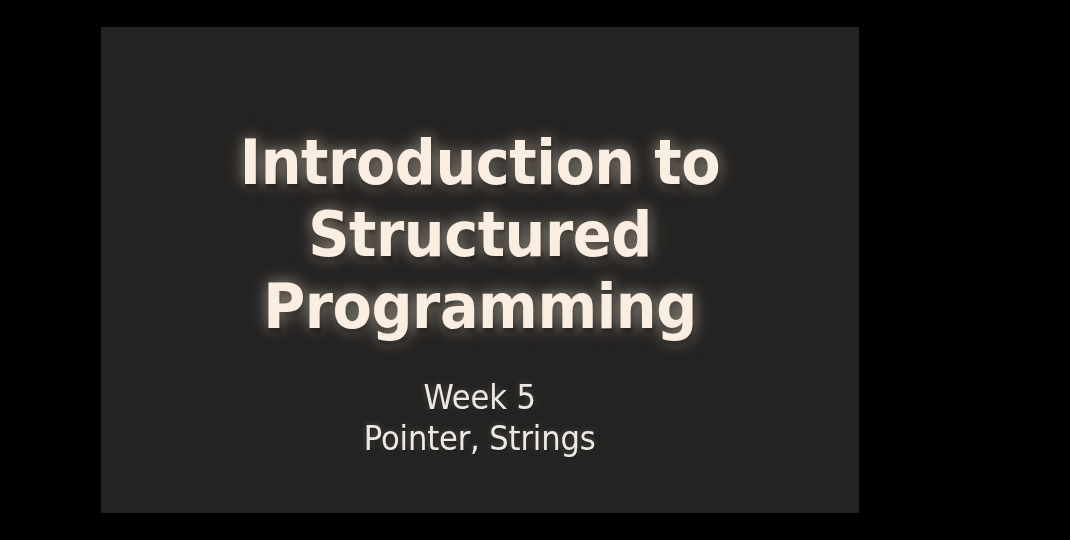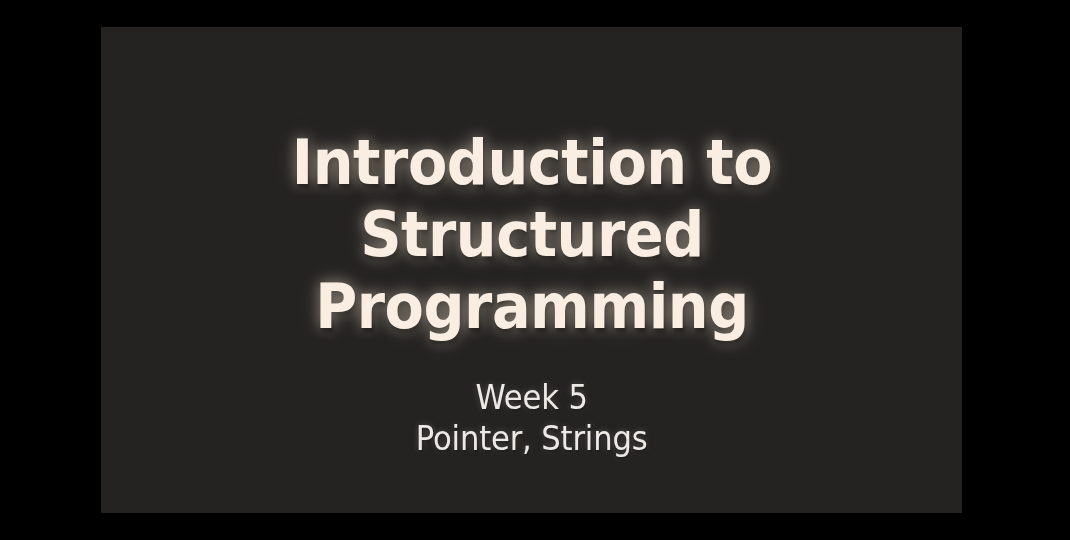--- a/index.html
+++ b/index.html
@@ -25,21 +25,21 @@
   .letterbox.top    { left: 0; top: 0;    width: 1070px; height: 27px; }
   .letterbox.bottom { left: 0; top: 513px;width: 1070px; height: 27px; }
   .letterbox.left   { left: 0; top: 0;    width: 101px;  height: 540px; }
   .letterbox.right  { left: 966px; top: 0;width: 104px;  height: 540px; }
 
   
   #slide {
     position: absolute;
     left: 101px;
     top: 27px;
-    width: 861px;
+    width: 758px;
     height: 486px;
     background: #242322;
     display: flex;
     flex-direction: column;
     align-items: center;
     justify-content: flex-start;
   }
 
   #slide-inner {
     width: 100%;

